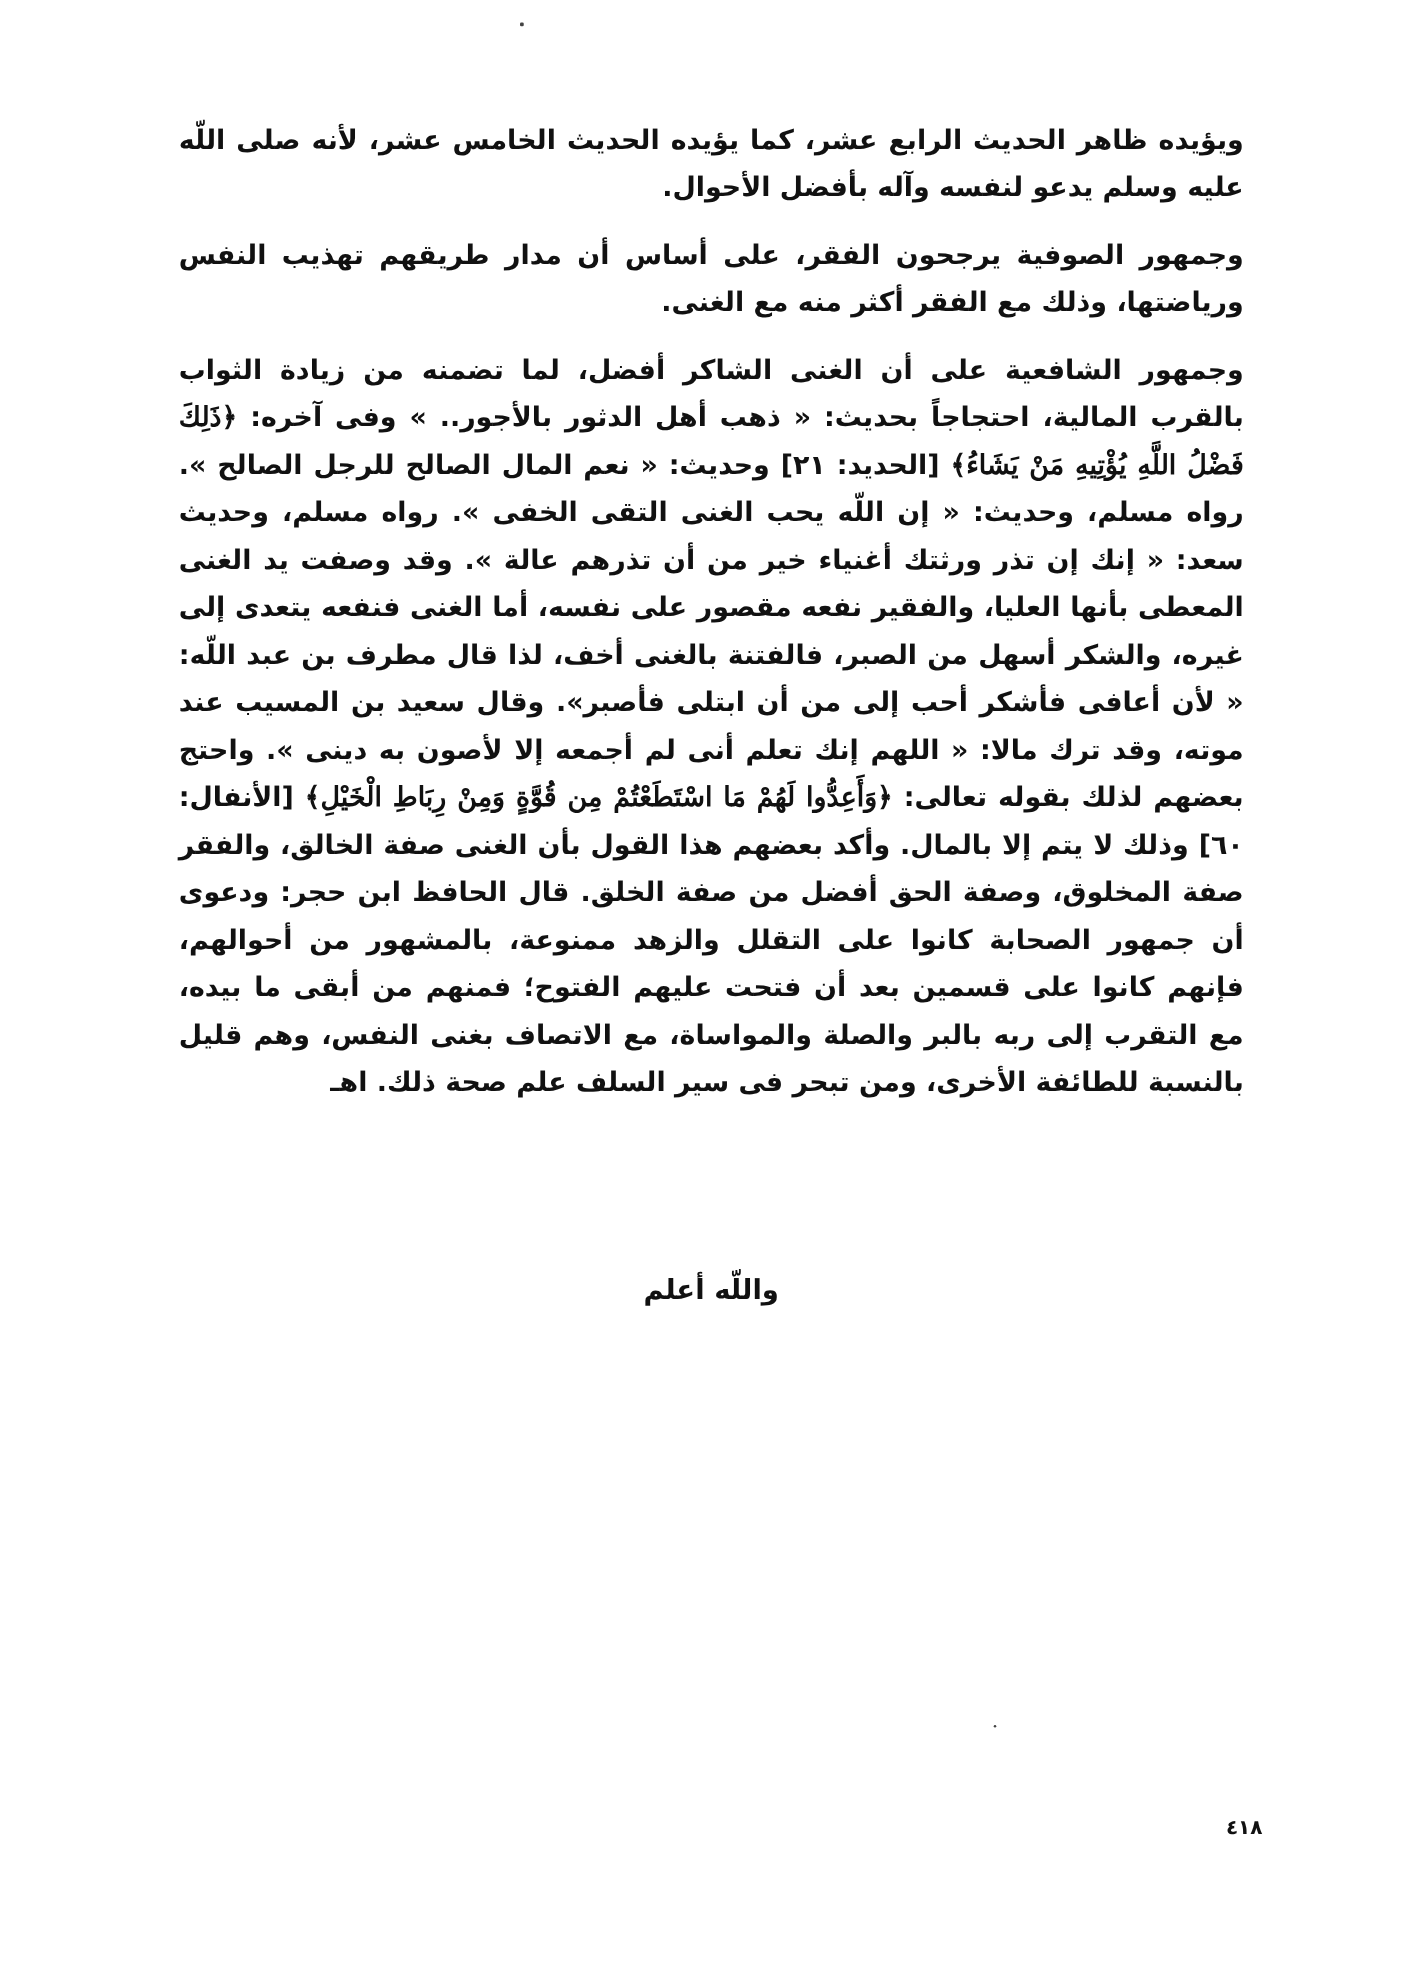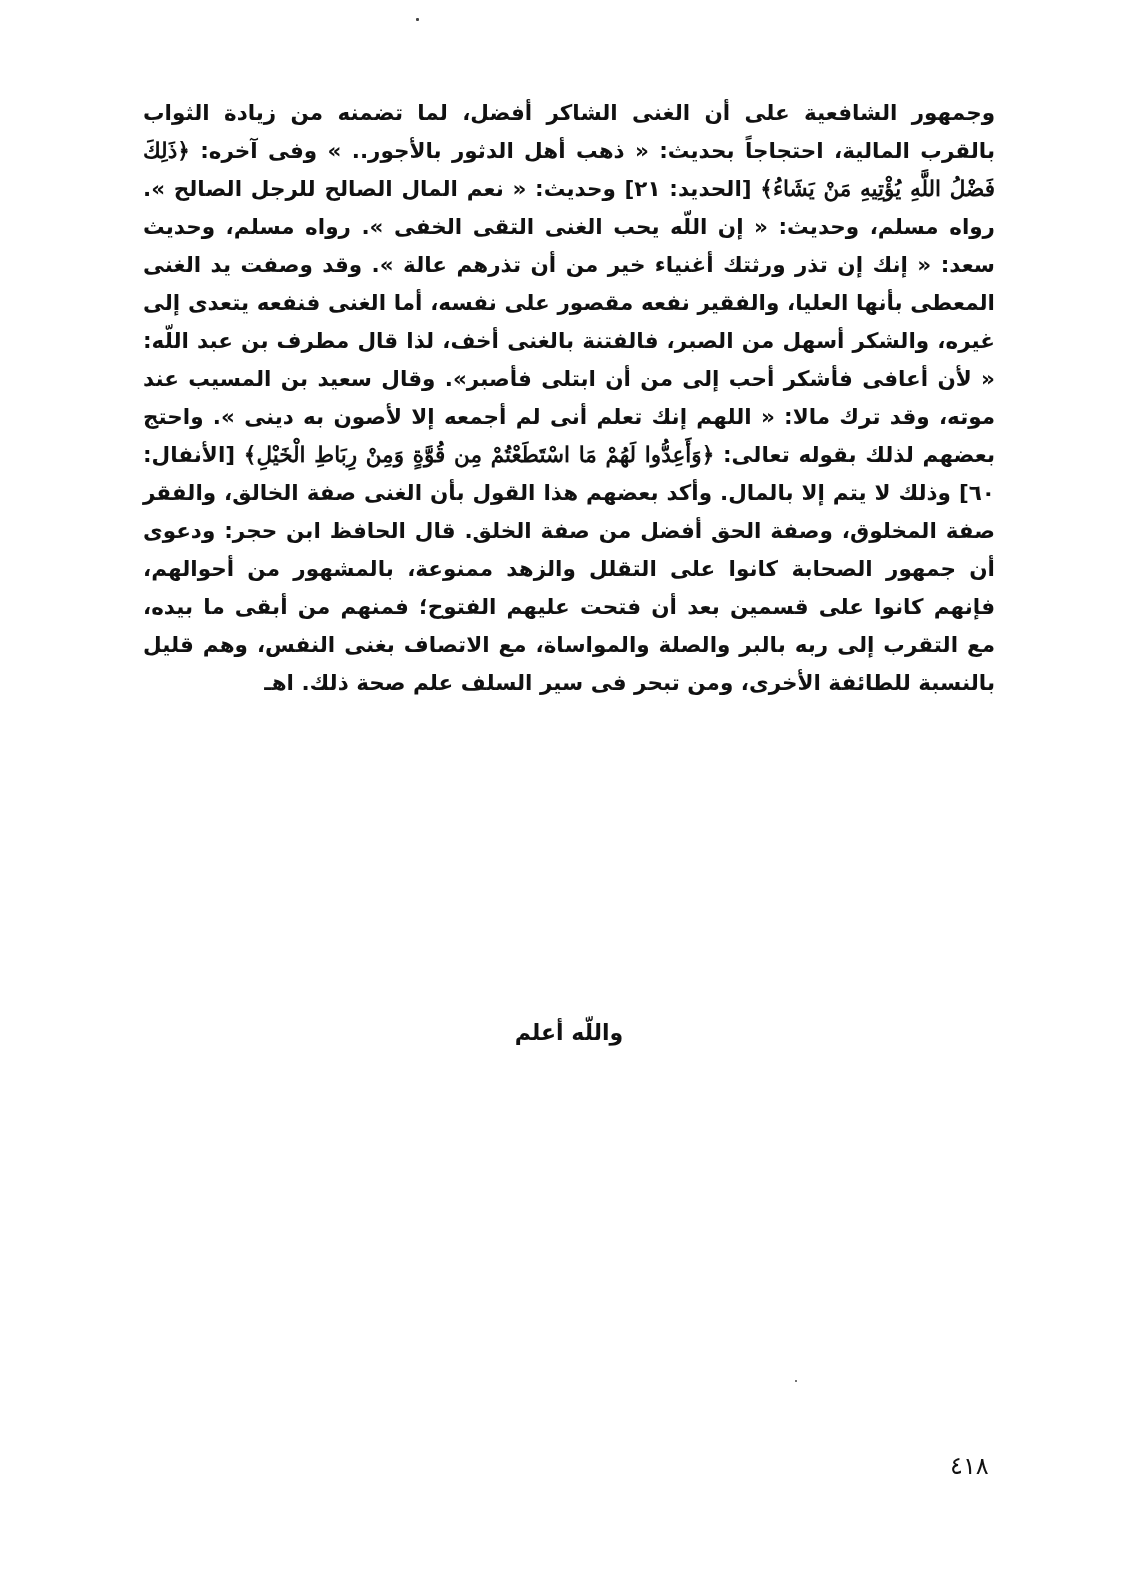--- a/index.html
+++ b/index.html
@@ -51,33 +51,35 @@
       text-align: center;
       direction: rtl;
       font-size: 22px;
       font-weight: bold;
     }
     .page-number {
       position: absolute;
       top: 1452px;
       left: 950px;
       width: 60px;
-      text-align: left;
+      text-align: right;
       direction: rtl;
-      font-size: 24px;
-      font-weight: normal;
+      font-size: 16px;
+      font-weight: bold;
     }
   </style>
 </head>
 <body>
 
 <span class="speck" style="left:416px; top:18px;"></span>
 <span class="speck" style="left:795px; top:1380px; width:2px; height:2px;"></span>
 
 <div class="page-body">
+  <p class="para">ويؤيده ظاهر الحديث الرابع عشر، كما يؤيده الحديث الخامس عشر، لأنه صلى اللّه عليه وسلم يدعو لنفسه وآله بأفضل الأحوال.</p>
+  <p class="para">وجمهور الصوفية يرجحون الفقر، على أساس أن مدار طريقهم تهذيب النفس ورياضتها، وذلك مع الفقر أكثر منه مع الغنى.</p>
   <p class="para">
     <span>وجمهور الشافعية على أن الغنى الشاكر أفضل، لما تضمنه من زيادة الثواب بالقرب المالية، احتجاجاً بحديث: « ذهب أهل الدثور بالأجور.. » وفى آخره: </span><span class="quran">﴿ذَلِكَ فَضْلُ اللَّهِ يُؤْتِيهِ مَنْ يَشَاءُ﴾</span><span> [الحديد: ٢١] وحديث: « نعم المال الصالح للرجل الصالح ». رواه مسلم، وحديث: « إن اللّه يحب الغنى التقى الخفى ». رواه مسلم، وحديث سعد: « إنك إن تذر ورثتك أغنياء خير من أن تذرهم عالة ». وقد وصفت يد الغنى المعطى بأنها العليا، والفقير نفعه مقصور على نفسه، أما الغنى فنفعه يتعدى إلى غيره، والشكر أسهل من الصبر، فالفتنة بالغنى أخف، لذا قال مطرف بن عبد اللّه: « لأن أعافى فأشكر أحب إلى من أن ابتلى فأصبر». وقال سعيد بن المسيب عند موته، وقد ترك مالا: « اللهم إنك تعلم أنى لم أجمعه إلا لأصون به دينى ». واحتج بعضهم لذلك بقوله تعالى: </span><span class="quran">﴿وَأَعِدُّوا لَهُمْ مَا اسْتَطَعْتُمْ مِن قُوَّةٍ وَمِنْ رِبَاطِ الْخَيْلِ﴾</span><span> [الأنفال: ٦٠] وذلك لا يتم إلا بالمال. وأكد بعضهم هذا القول بأن الغنى صفة الخالق، والفقر صفة المخلوق، وصفة الحق أفضل من صفة الخلق. قال الحافظ ابن حجر: ودعوى أن جمهور الصحابة كانوا على التقلل والزهد ممنوعة، بالمشهور من أحوالهم، فإنهم كانوا على قسمين بعد أن فتحت عليهم الفتوح؛ فمنهم من أبقى ما بيده، مع التقرب إلى ربه بالبر والصلة والمواساة، مع الاتصاف بغنى النفس، وهم قليل بالنسبة للطائفة الأخرى، ومن تبحر فى سير السلف علم صحة ذلك. اهـ</span>
   </p>
 </div>
 
 <div class="closing">واللّه أعلم</div>
 
 <div class="page-number">٤١٨</div>
 
 </body></html>

